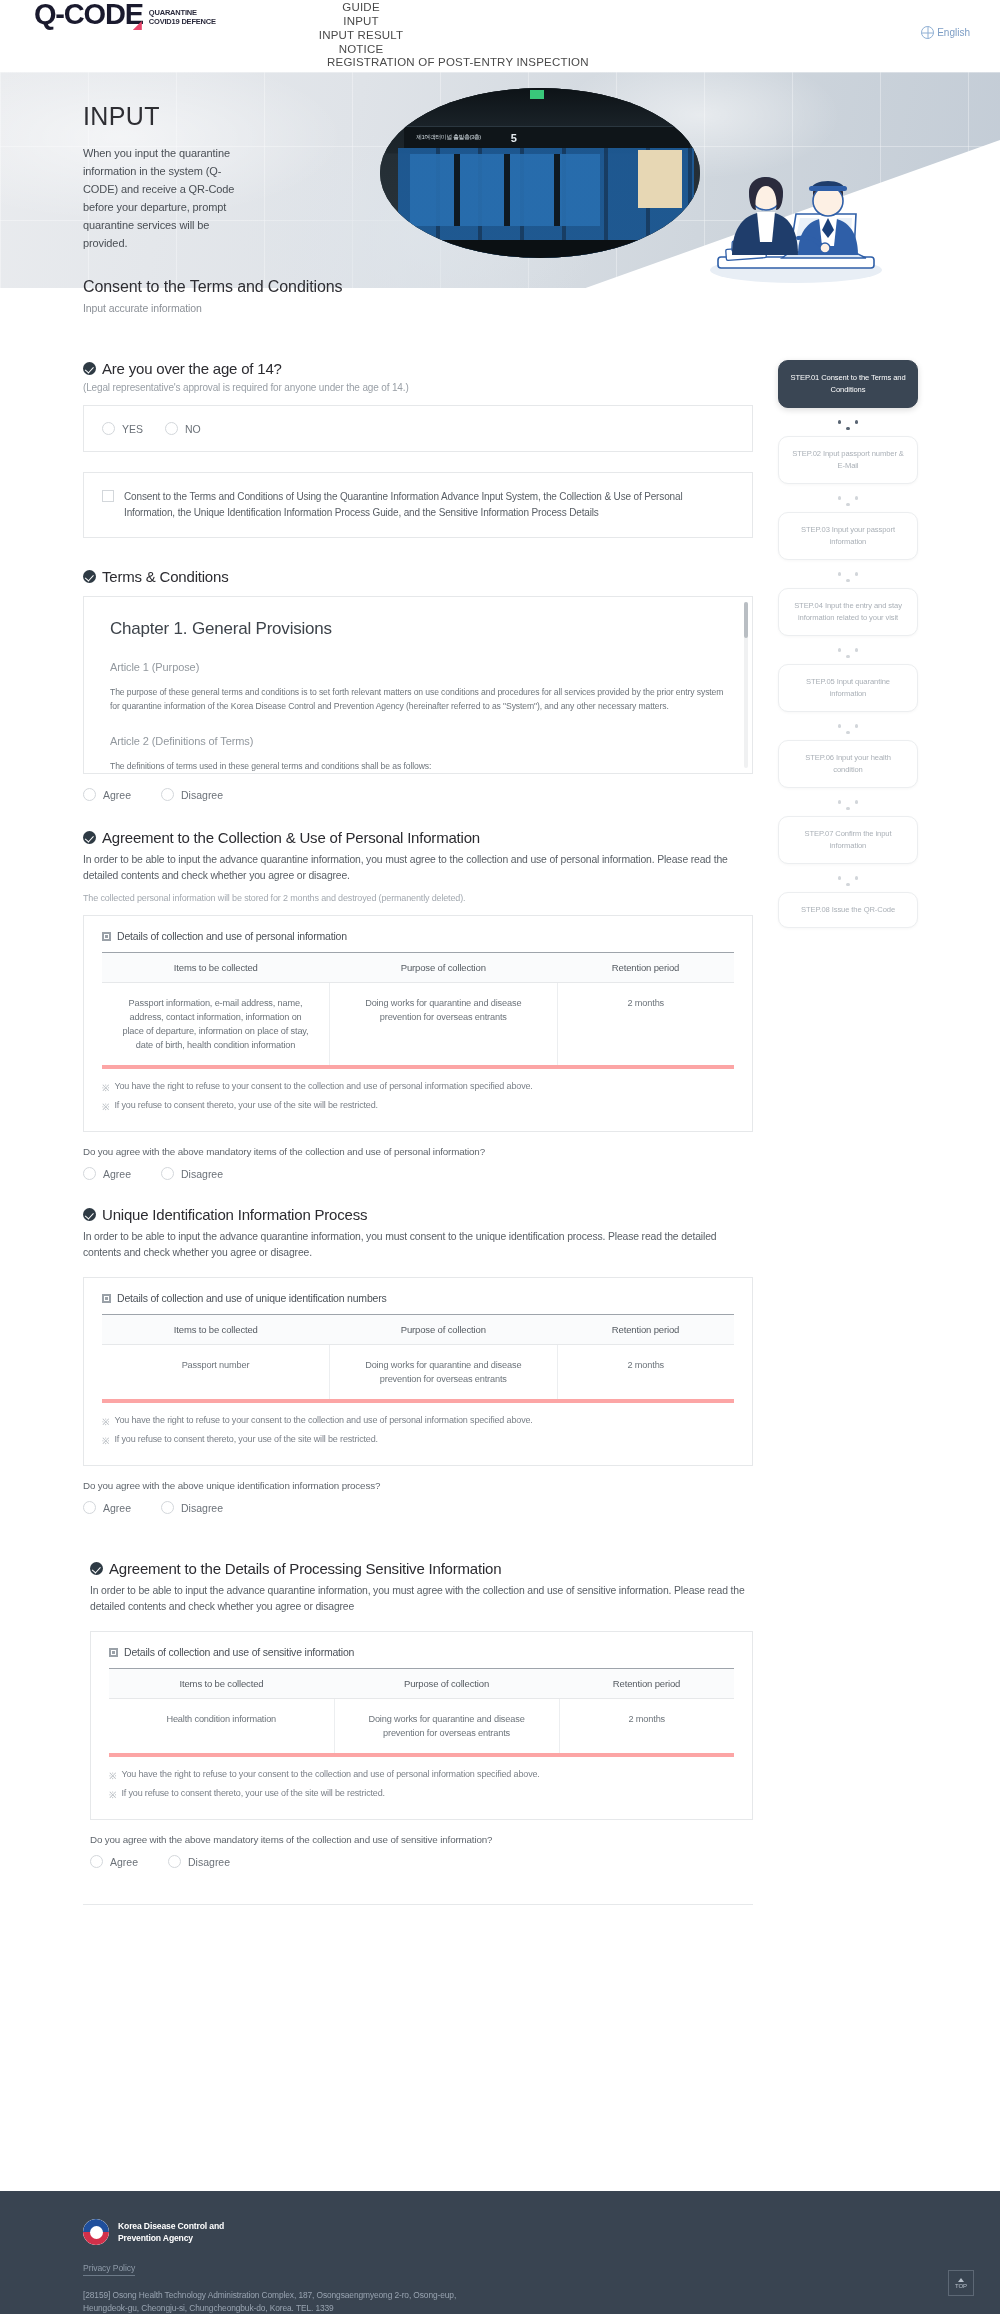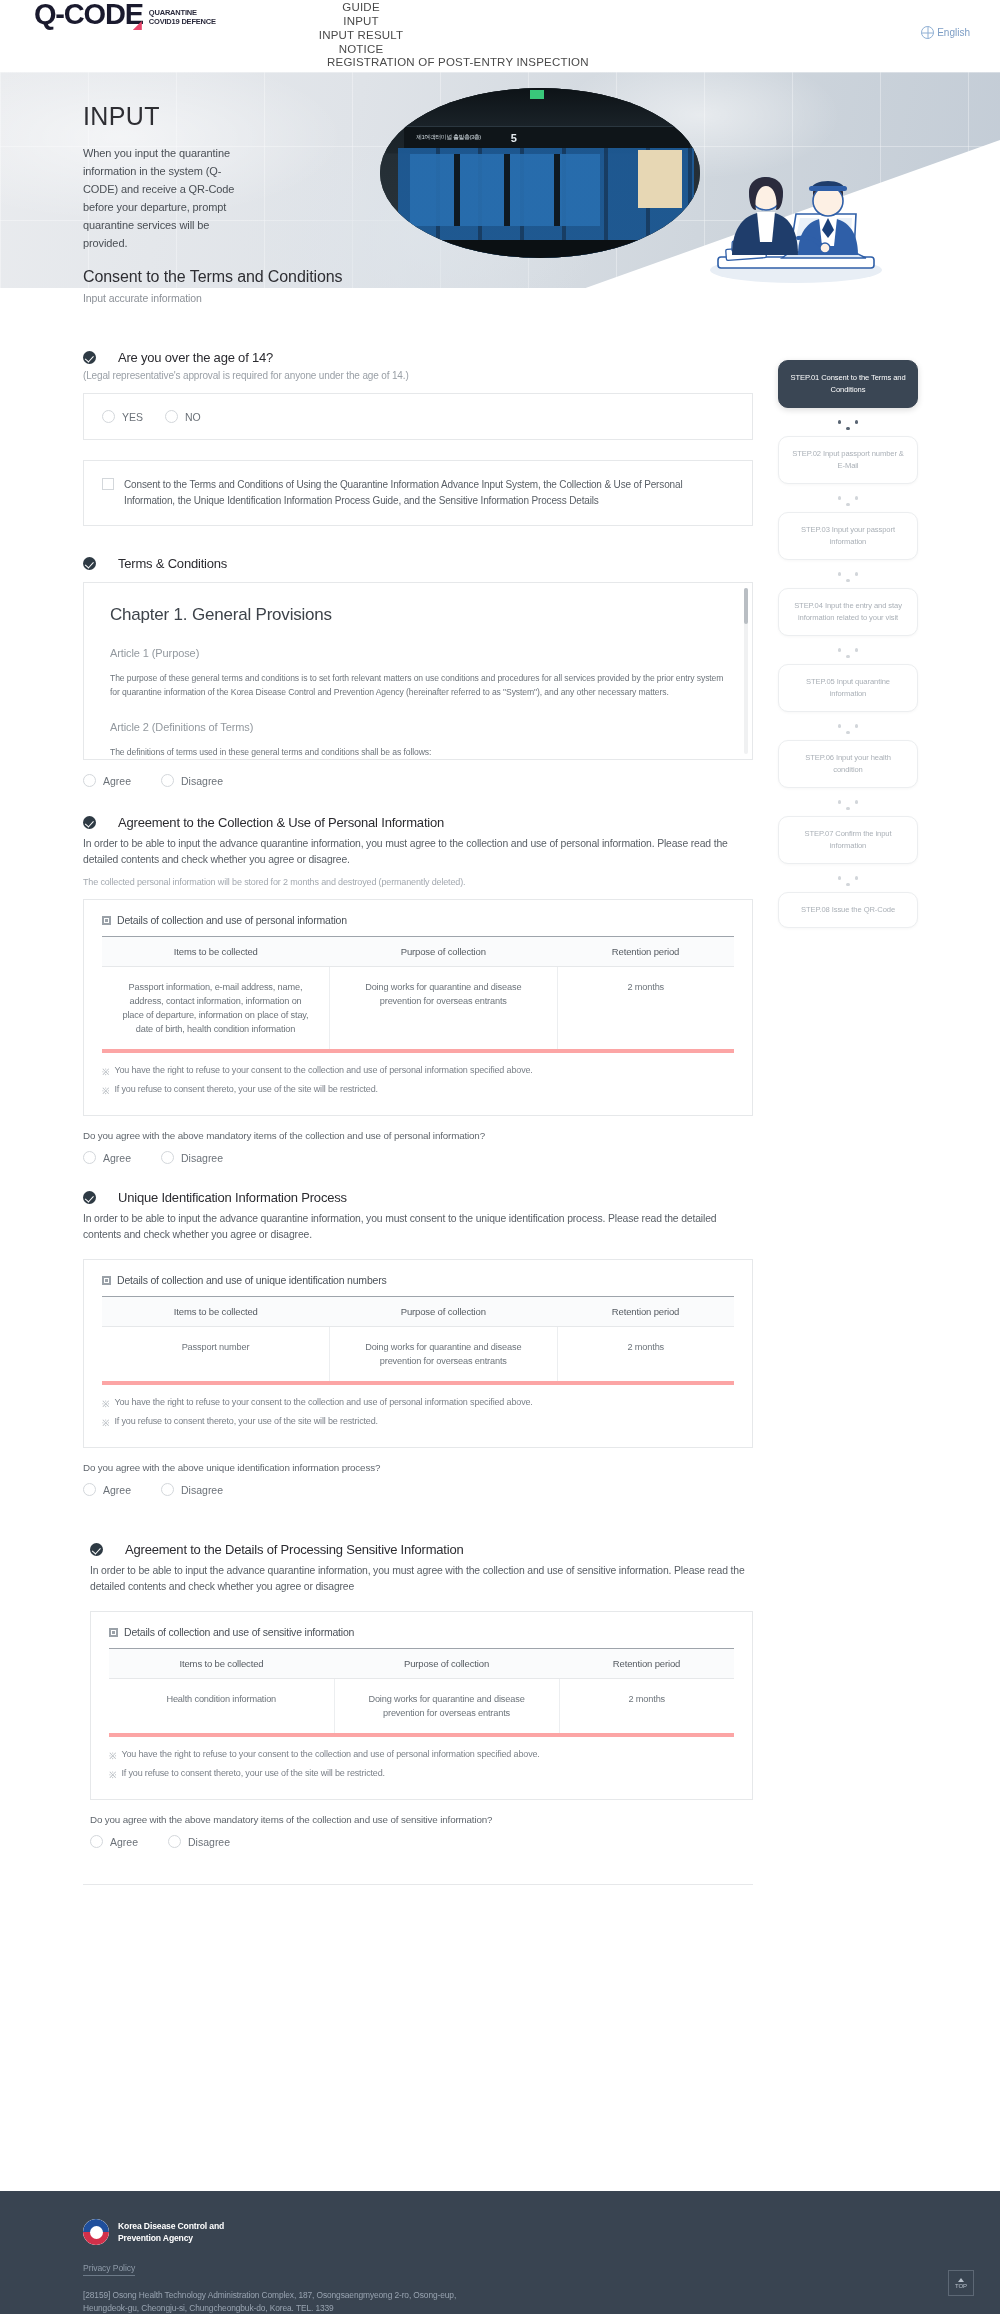--- a/index.html
+++ b/index.html
@@ -172,41 +172,41 @@
     background:#e7d7b4;
   }
   .photo-green { position:absolute; left:150px; top:2px; width:14px; height:9px; background:#39c77a; }
   .photo-base { position:absolute; left:0; right:0; bottom:0; height:18px; background:#0b1013; }
 
   
   .illus { position: absolute; right: 92px; top: 46px; width: 230px; height: 172px; z-index: 5; }
   .content {
     position: absolute;
     left: 83px;
-    top: 268px;
+    top: 278px;
     width: 670px;
     z-index: 6;
   }
   .sec-head {
     font-size: 16px;
     color: #2e2e33;
     font-weight: 400;
     letter-spacing: -.1px;
   }
   .sec-sub {
     font-size: 10.5px;
     color: #8b9097;
     margin-top: 6px;
     letter-spacing: -.1px;
   }
 
   .blk { margin-top: 46px; }
   .blk-title {
-    display: flex; align-items: center; gap: 22px;
-    font-size: 13px; color: #2b2b30; letter-spacing: -.2px;
+    display: flex; align-items: center; gap: 6px;
+    font-size: 15px; color: #2b2b30; letter-spacing: -.2px;
   }
   .chk-ico {
     width: 13px; height: 13px; border-radius: 50%;
     background: #2e3a44; position: relative; flex: none;
   }
   .chk-ico::after {
     content: ""; position: absolute;
     left: 3.5px; top: 3px; width: 4px; height: 6.5px;
     border: solid #fff; border-width: 0 1.4px 1.4px 0;
     transform: rotate(42deg);

